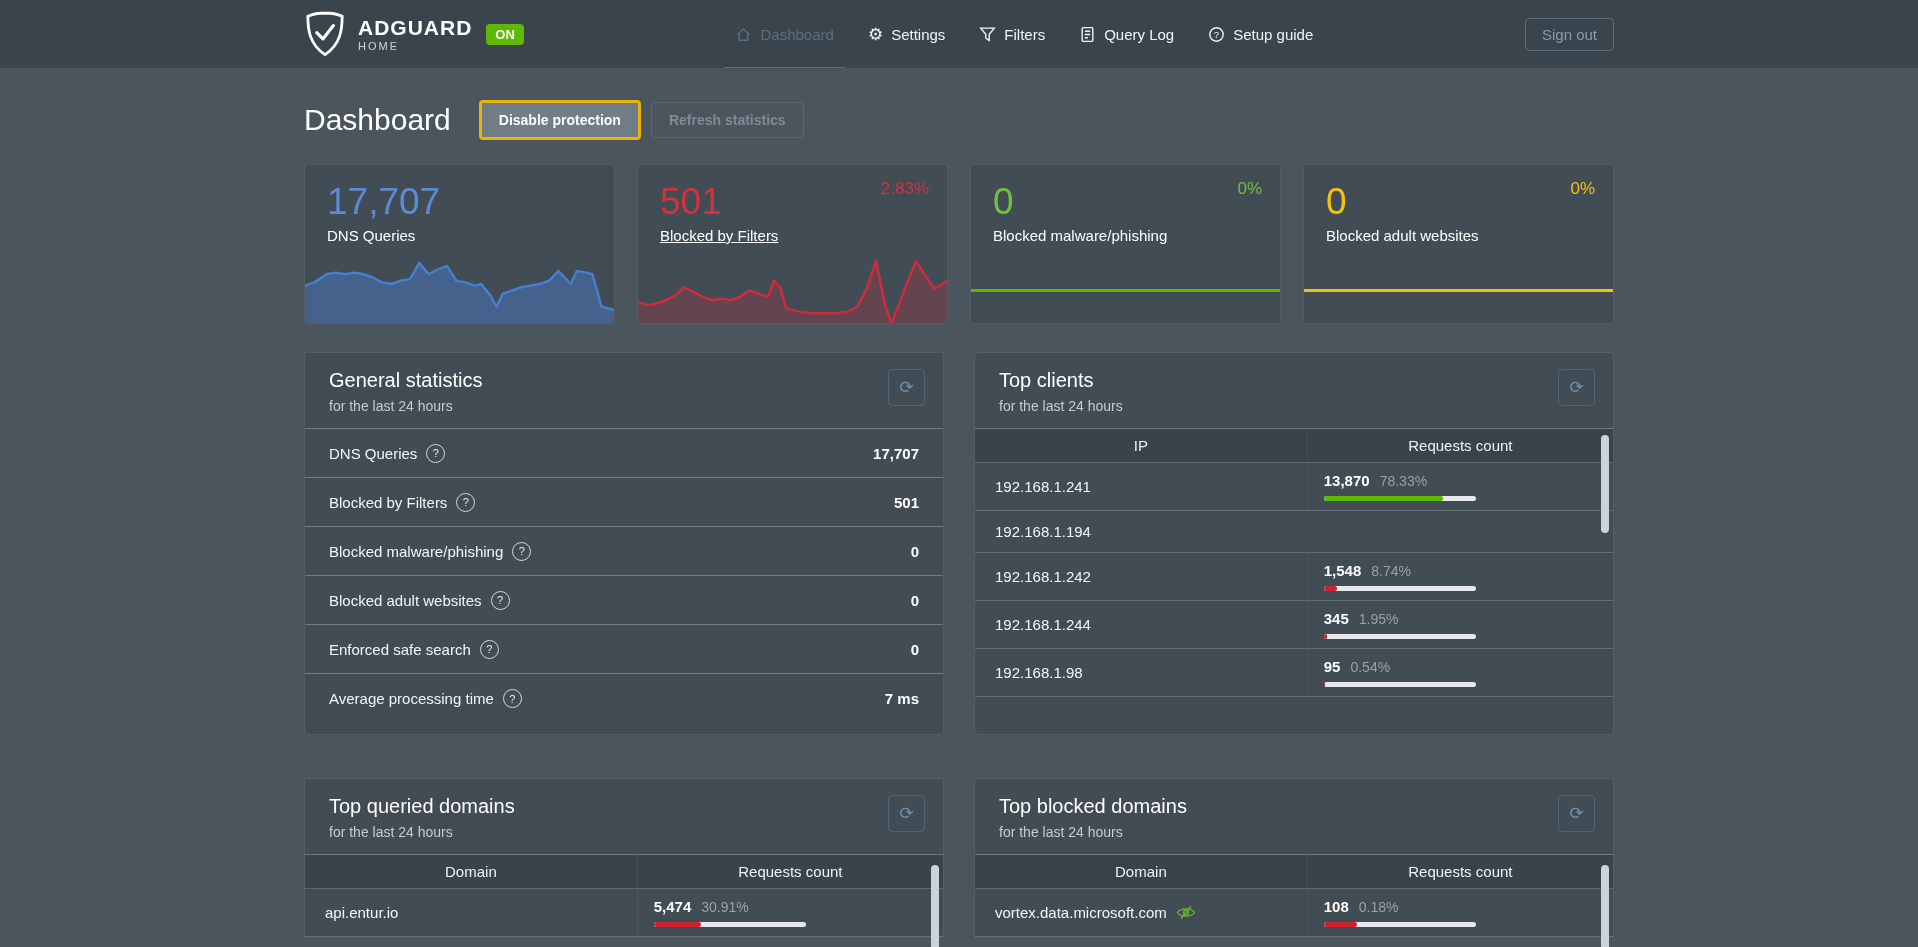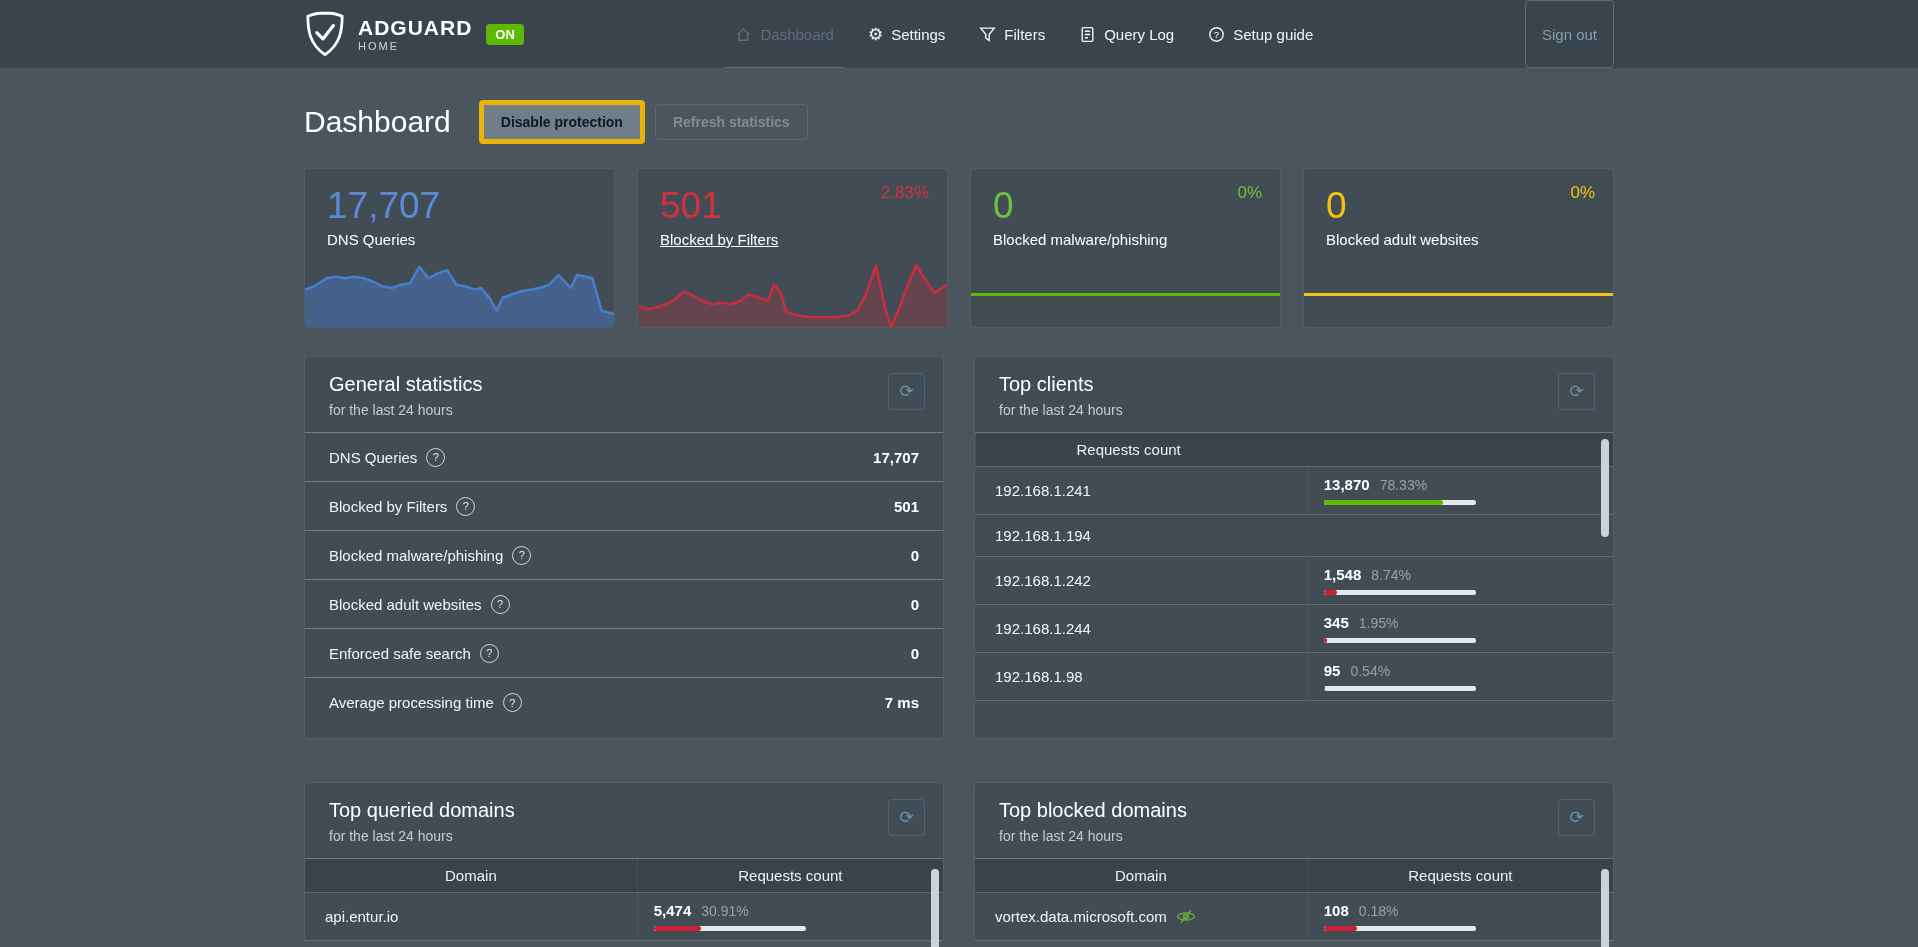--- a/index.html
+++ b/index.html
@@ -6,21 +6,21 @@
   html,body { width:1918px; height:947px; overflow:hidden; }
   body {
     background:#4b555e;
     font-family:"Liberation Sans", sans-serif;
     color:#f0f4f6;
   }
   .container { width:1310px; margin:0 auto; }
 
   
   .navbar { height:68px; background:#3a444d; }
-  .navbar .container { display:flex; height:100%; }
+  .navbar .container { display:flex; align-items:center; height:100%; }
   .logo-block { display:flex; align-items:center; }
   .logo-shield { width:42px; height:46px; margin-right:12px; }
   .logo-text { line-height:1; }
   .logo-title { font-size:21px; font-weight:bold; letter-spacing:1px; color:#fff; }
   .logo-sub { font-size:11px; letter-spacing:2px; color:#cdd4d9; margin-top:3px; }
   .on-badge { background:#5eba00; color:#fff; font-size:13px; font-weight:bold;
     padding:3px 9px; border-radius:4px; margin-left:14px; }
   .nav { display:flex; align-items:center; height:100%; margin:0 auto; }
   .nav-item { display:flex; align-items:center; height:100%; padding:0 17px;
     font-size:15px; color:#f2f5f7; cursor:pointer; position:relative; }
@@ -32,21 +32,21 @@
   .gear-glyph { font-size:17px; line-height:1; margin-right:8px; }
   .signout-btn { border:1px solid rgba(134,157,173,0.45); background:transparent;
     color:#8a9cab; font-size:15px; padding:7px 16px; border-radius:4px; cursor:pointer;
     font-family:inherit; }
 
   
   .page-header { display:flex; align-items:center; margin-top:32px; }
   .page-title { font-size:30px; font-weight:300; color:#fff; margin-right:28px; }
   .btn { font-family:inherit; font-size:14px; font-weight:bold; border-radius:4px;
     padding:9px 17px; cursor:pointer; }
-  .btn-primary { background:#717e88; border:5px solid #eab308; color:#0f172a; margin-right:10px; }
+  .btn-primary { background:#717e88; border:3px solid #eab308; color:#ffffff; margin-right:10px; }
   .btn-outline { background:transparent; border:1px solid #5c6873; color:#7f8c96; }
 
   
   .cards-row { display:grid; grid-template-columns:repeat(4,1fr); gap:22px; margin-top:24px; }
   .stat-card { position:relative; height:160px; background:#424c55;
     border:1px solid rgba(255,255,255,0.09); border-radius:4px; overflow:hidden; }
   .stat-value { font-size:37px; font-weight:400; margin:16px 0 4px 22px; }
   .stat-label { font-size:15px; color:#fff; margin-left:22px; }
   .stat-label a { color:#fff; text-decoration:underline; cursor:pointer; }
   .stat-delta { position:absolute; top:14px; right:18px; font-size:17px; }
@@ -261,20 +261,21 @@
       </div>
     </section>
 
     <section class="panel panel-fixed">
       <div class="panel-header">
         <div class="panel-title">Top clients</div>
         <div class="panel-sub">for the last 24 hours</div>
         <button class="refresh-btn">⟳</button>
       </div>
       <div class="table-header">
+        <div class="th th-1">IP</div>
         <div class="th th-2">Requests count</div>
       </div>
       <div class="t-row">
         <div class="td-1">192.168.1.241</div>
         <div class="td-2">
           <div class="count-line">
               <span class="count">13,870</span>
               <span class="percent">78.33%</span>
             </div>
           <div class="bar">

